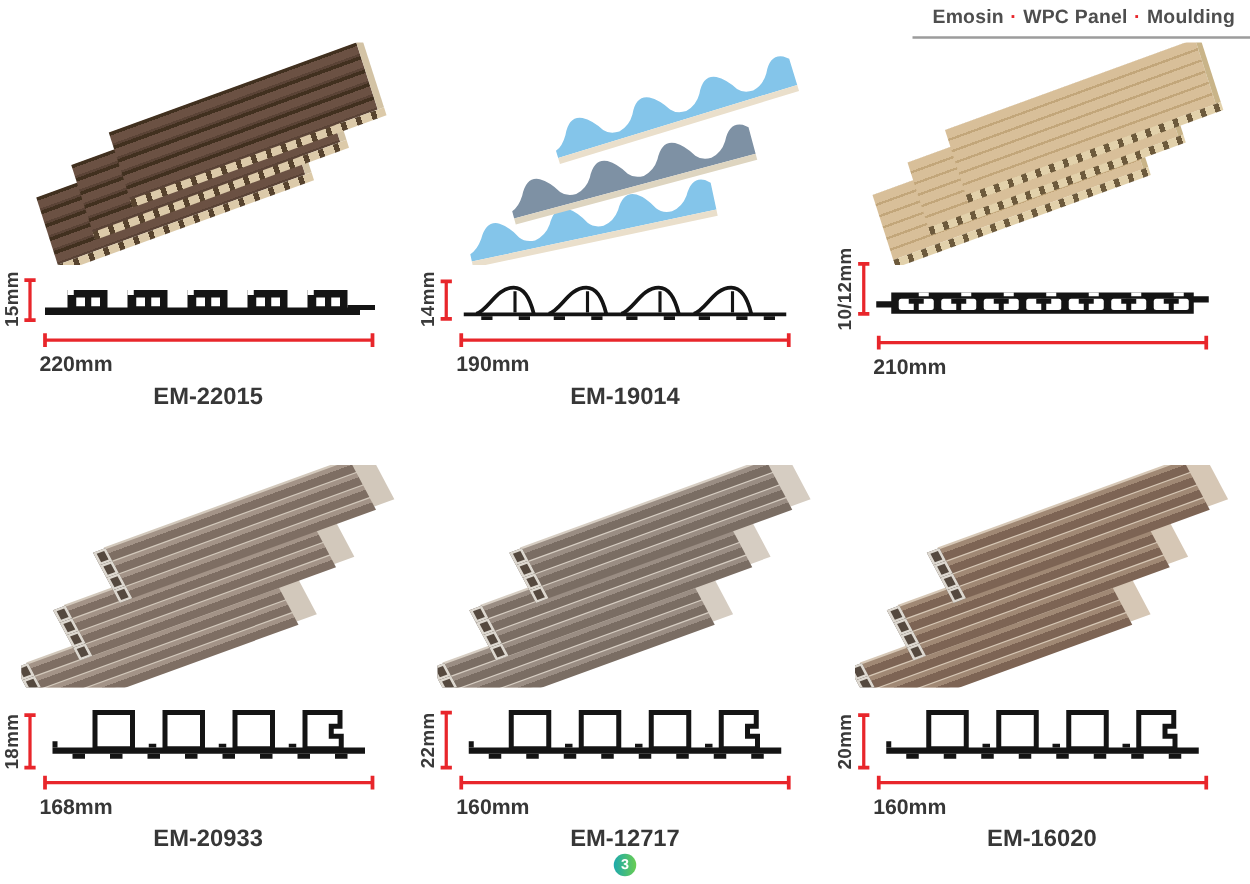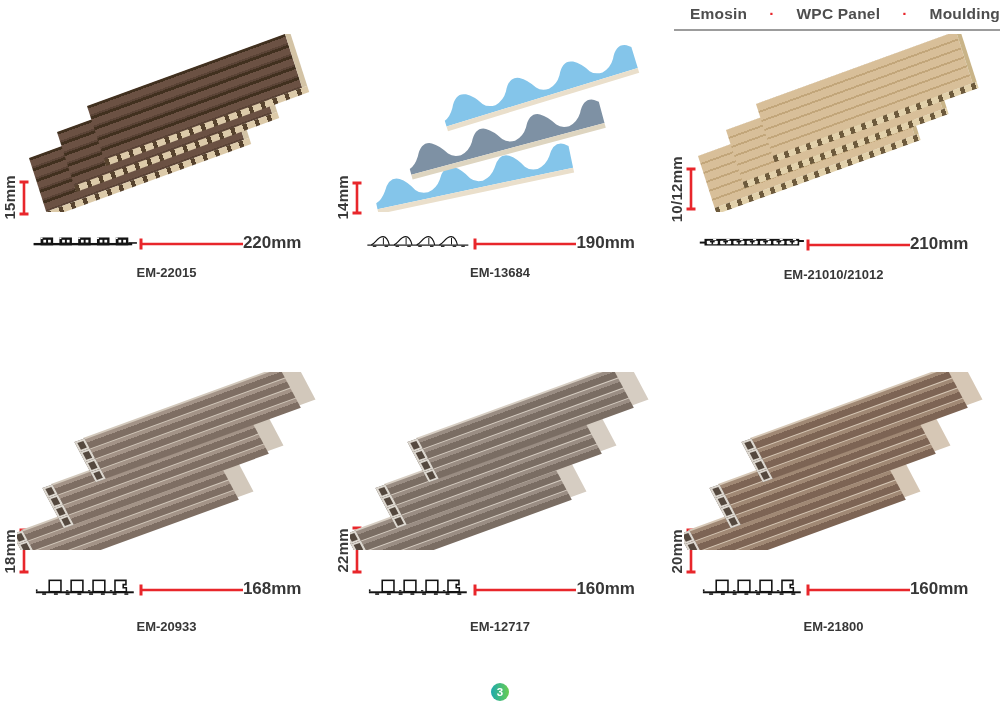--- a/index.html
+++ b/index.html
@@ -1,21 +1,21 @@
 <!DOCTYPE html>
 <html><head>
 <meta charset="utf-8">
 <style>
   html,body{margin:0;padding:0;background:#fff;}
   body{font-family:"Liberation Sans",sans-serif;}
   #page{position:relative;width:1000px;height:707px;background:#fff;overflow:hidden;}
 
   
-  .header{position:absolute;top:5px;right:0;display:flex;align-items:center;gap:22px;
-    padding:0 0 6px 16px;border-bottom:2px solid #9c9c9c;
+  .header{position:absolute;top:5px;right:0;display:flex;align-items:center;gap:5px;
+    padding:0 12px 6px 16px;border-bottom:2px solid #9c9c9c;
     font-size:15.5px;font-weight:bold;color:#4e4e4e;letter-spacing:.2px;}
   .header .dot{color:#e8262b;}
 
   
   .grid{position:absolute;top:34px;left:0;display:grid;grid-template-columns:333px 334px 333px;}
   .cell{display:flex;flex-direction:column;align-items:center;height:338px;}
 
   
   .photo{position:relative;width:300px;height:178px;overflow:hidden;}
   .board,.plate{position:absolute;transform-origin:0 0;transform:skewY(-20deg) skewX(16deg);}
@@ -41,28 +41,28 @@
   .phf .rib::before{content:"";position:absolute;left:-9px;top:-1px;width:10px;height:12px;
     box-sizing:border-box;border:2px solid #ddd8d0;background:#55493f;}
   .phf .r1{top:2px}.phf .r2{top:14px}.phf .r3{top:26px}.phf .r4{top:38px}
   .phf .p1{left:66px;top:66px;z-index:3}.phf .p2{left:34px;top:112px;z-index:2}.phf .p3{left:4px;top:158px;z-index:1}
   .ph4 .plate{background:#d2c8bb}.ph4 .rib{background:linear-gradient(180deg,#a39387 0 4px,#7e6e63 4px 11px)}
   .ph5 .plate{background:#d6cdc2}.ph5 .rib{background:linear-gradient(180deg,#9a8d83 0 4px,#7a6d63 4px 11px)}
   .ph6 .plate{background:#d6c7b5}.ph6 .rib{background:linear-gradient(180deg,#a08874 0 4px,#7d6454 4px 11px)}
 
   
   .diagram{position:relative;width:270px;margin-top:10px;}
-  .pcol{display:flex;flex-direction:row;align-items:center;}
+  .pcol{display:flex;flex-direction:column;}
   .profile{display:block;}
   .harrow{display:block;margin-top:5px;}
   .vwrap{position:absolute;right:100%;bottom:40px;display:flex;align-items:center;margin-right:2px;}
   .vlabel{writing-mode:vertical-rl;transform:rotate(180deg);font-size:15px;font-weight:bold;color:#3a3a3a;
     letter-spacing:.3px;margin-left:1px;}
   .wlabel{font-size:17px;font-weight:bold;color:#373737;margin-top:3px;}
-  .code{font-size:13px;font-weight:bold;color:#373737;margin-top:5px;}
+  .code{font-size:19px;font-weight:bold;color:#373737;margin-top:5px;}
 
   
   .badge{position:absolute;left:50%;transform:translateX(-50%);bottom:6px;width:18px;height:18px;border-radius:50%;
     background:linear-gradient(90deg,#1da9ad,#69cd51);color:#fff;font-size:11.5px;font-weight:bold;
     display:flex;align-items:center;justify-content:center;}
 </style>
 </head>
 <body>
 
 <div id="page">
@@ -194,21 +194,21 @@
           <svg class="harrow" width="270" height="14">
             <g stroke="#e8262b">
                 <line x1="4" y1="7" x2="266" y2="7" stroke-width="2.6"></line>
             <line x1="4" y1="1.5" x2="4" y2="12.5" stroke-width="3"></line>
             <line x1="266" y1="1.5" x2="266" y2="12.5" stroke-width="3"></line>
               </g>
           </svg>
           <div class="wlabel">190mm</div>
         </div>
       </div>
-      <div class="code">EM-13684</div>
+      <div class="code">EM-19014</div>
     </div>
 
     <div class="cell">
       <div class="photo ph3" title="stack of wood-grain hollow WPC panels">
         <div class="board b3"></div>
         <div class="board b2"></div>
         <div class="board b1"></div>
       </div>
       <div class="diagram">
         <div class="vwrap">
@@ -264,21 +264,20 @@
           <svg class="harrow" width="270" height="14">
             <g stroke="#e8262b">
                 <line x1="4" y1="7" x2="266" y2="7" stroke-width="2.6"></line>
             <line x1="4" y1="1.5" x2="4" y2="12.5" stroke-width="3"></line>
             <line x1="266" y1="1.5" x2="266" y2="12.5" stroke-width="3"></line>
               </g>
           </svg>
           <div class="wlabel">210mm</div>
         </div>
       </div>
-      <div class="code">EM-21010/21012</div>
     </div>
 
     <div class="cell">
       <div class="photo phf ph4" title="stack of grey-brown fluted WPC panels">
         <div class="plate p3">
           <div class="rib r1"></div>
             <div class="rib r2"></div>
             <div class="rib r3"></div>
             <div class="rib r4"></div>
           </div>
@@ -465,19 +464,19 @@
           <svg class="harrow" width="270" height="14">
             <g stroke="#e8262b">
                 <line x1="4" y1="7" x2="266" y2="7" stroke-width="2.6"></line>
             <line x1="4" y1="1.5" x2="4" y2="12.5" stroke-width="3"></line>
             <line x1="266" y1="1.5" x2="266" y2="12.5" stroke-width="3"></line>
               </g>
           </svg>
           <div class="wlabel">160mm</div>
         </div>
       </div>
-      <div class="code">EM-21800</div>
+      <div class="code">EM-16020</div>
     </div>
 
   </div>
 
   <div class="badge">3</div>
 </div>
 
 </body></html>

